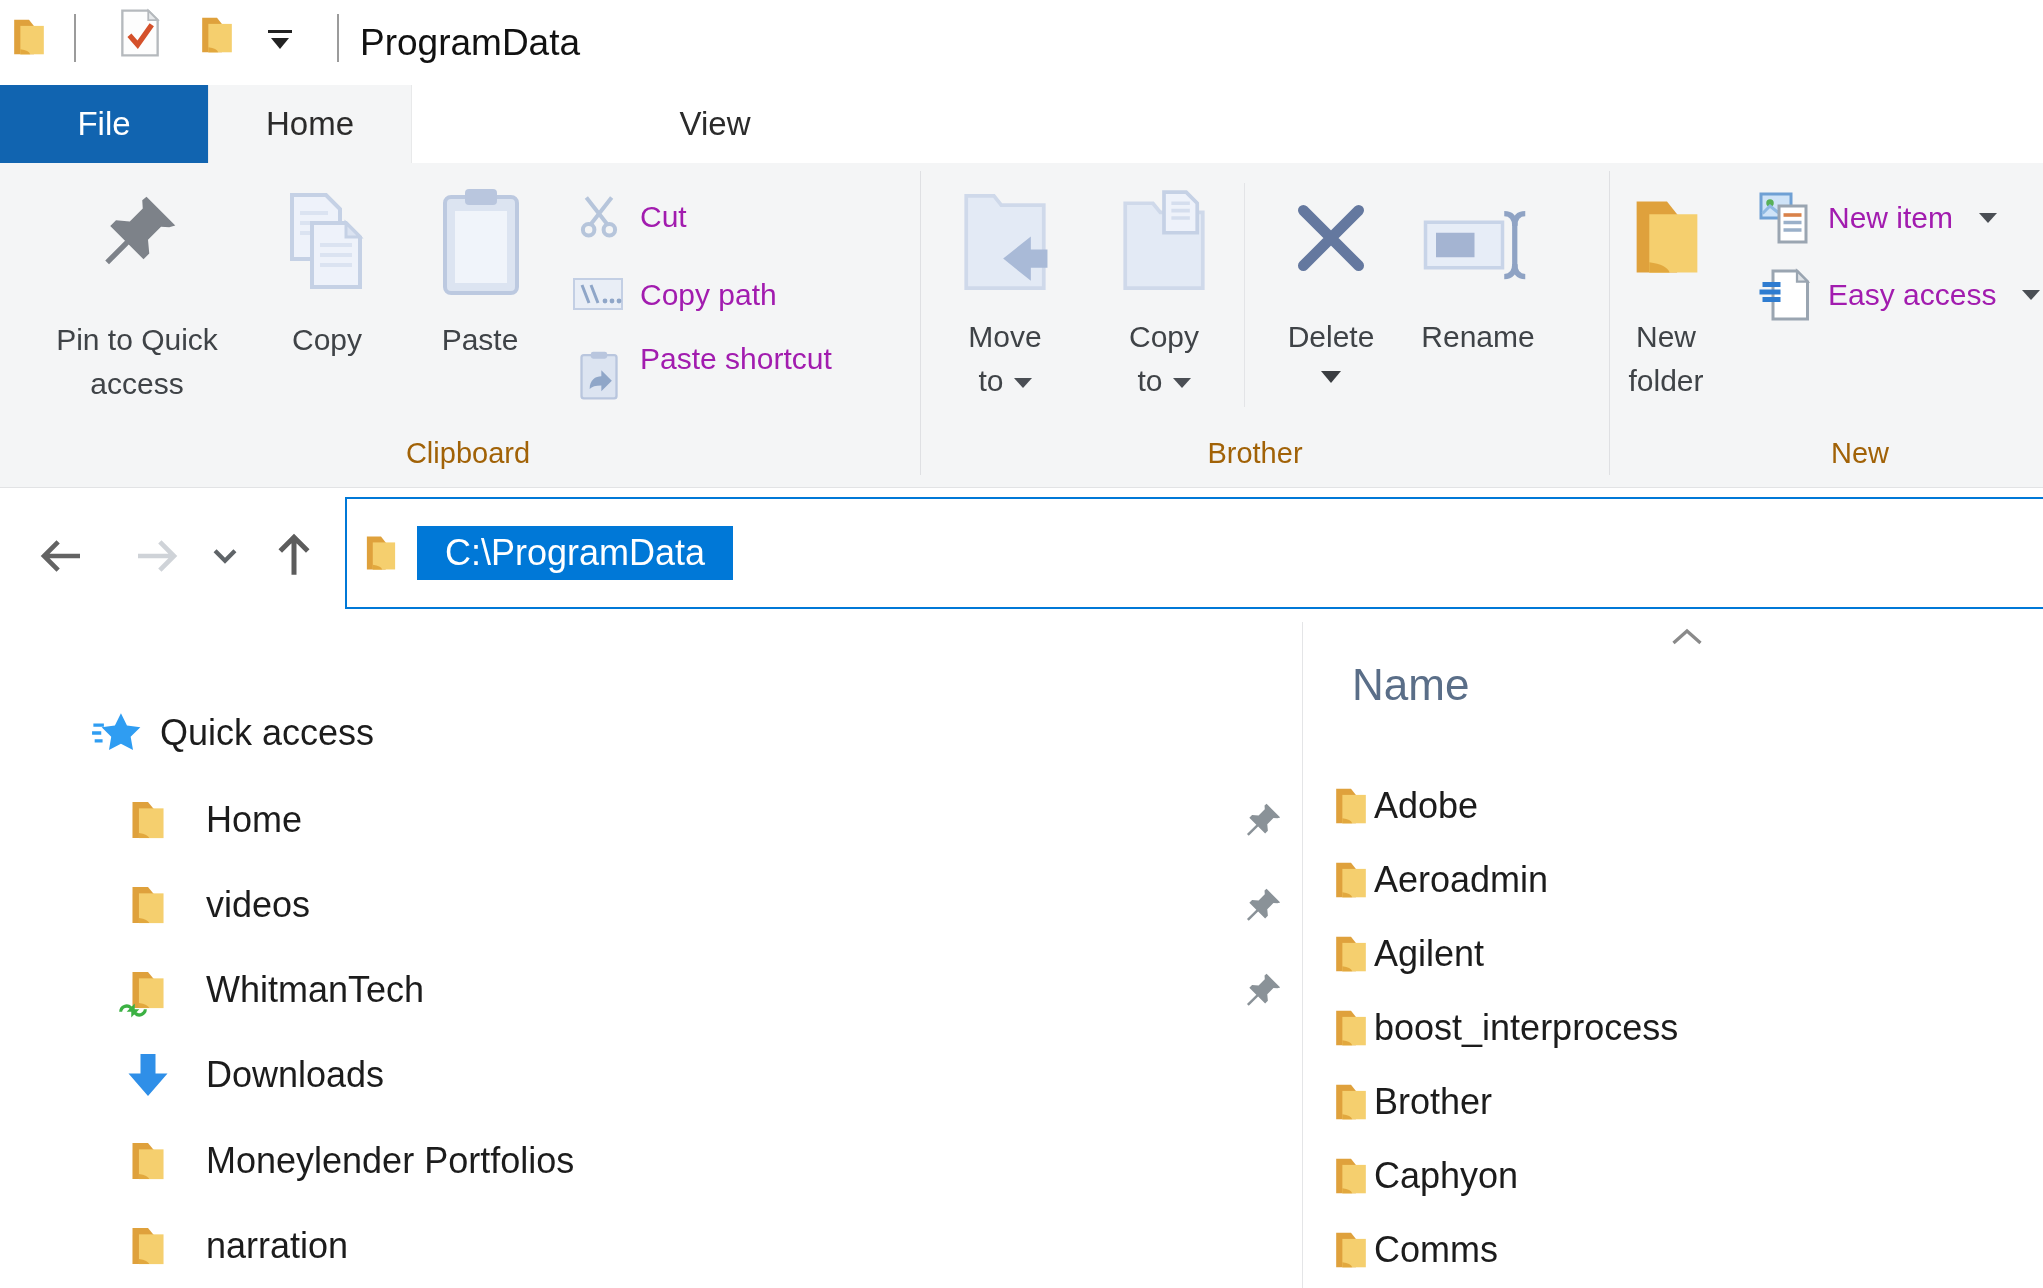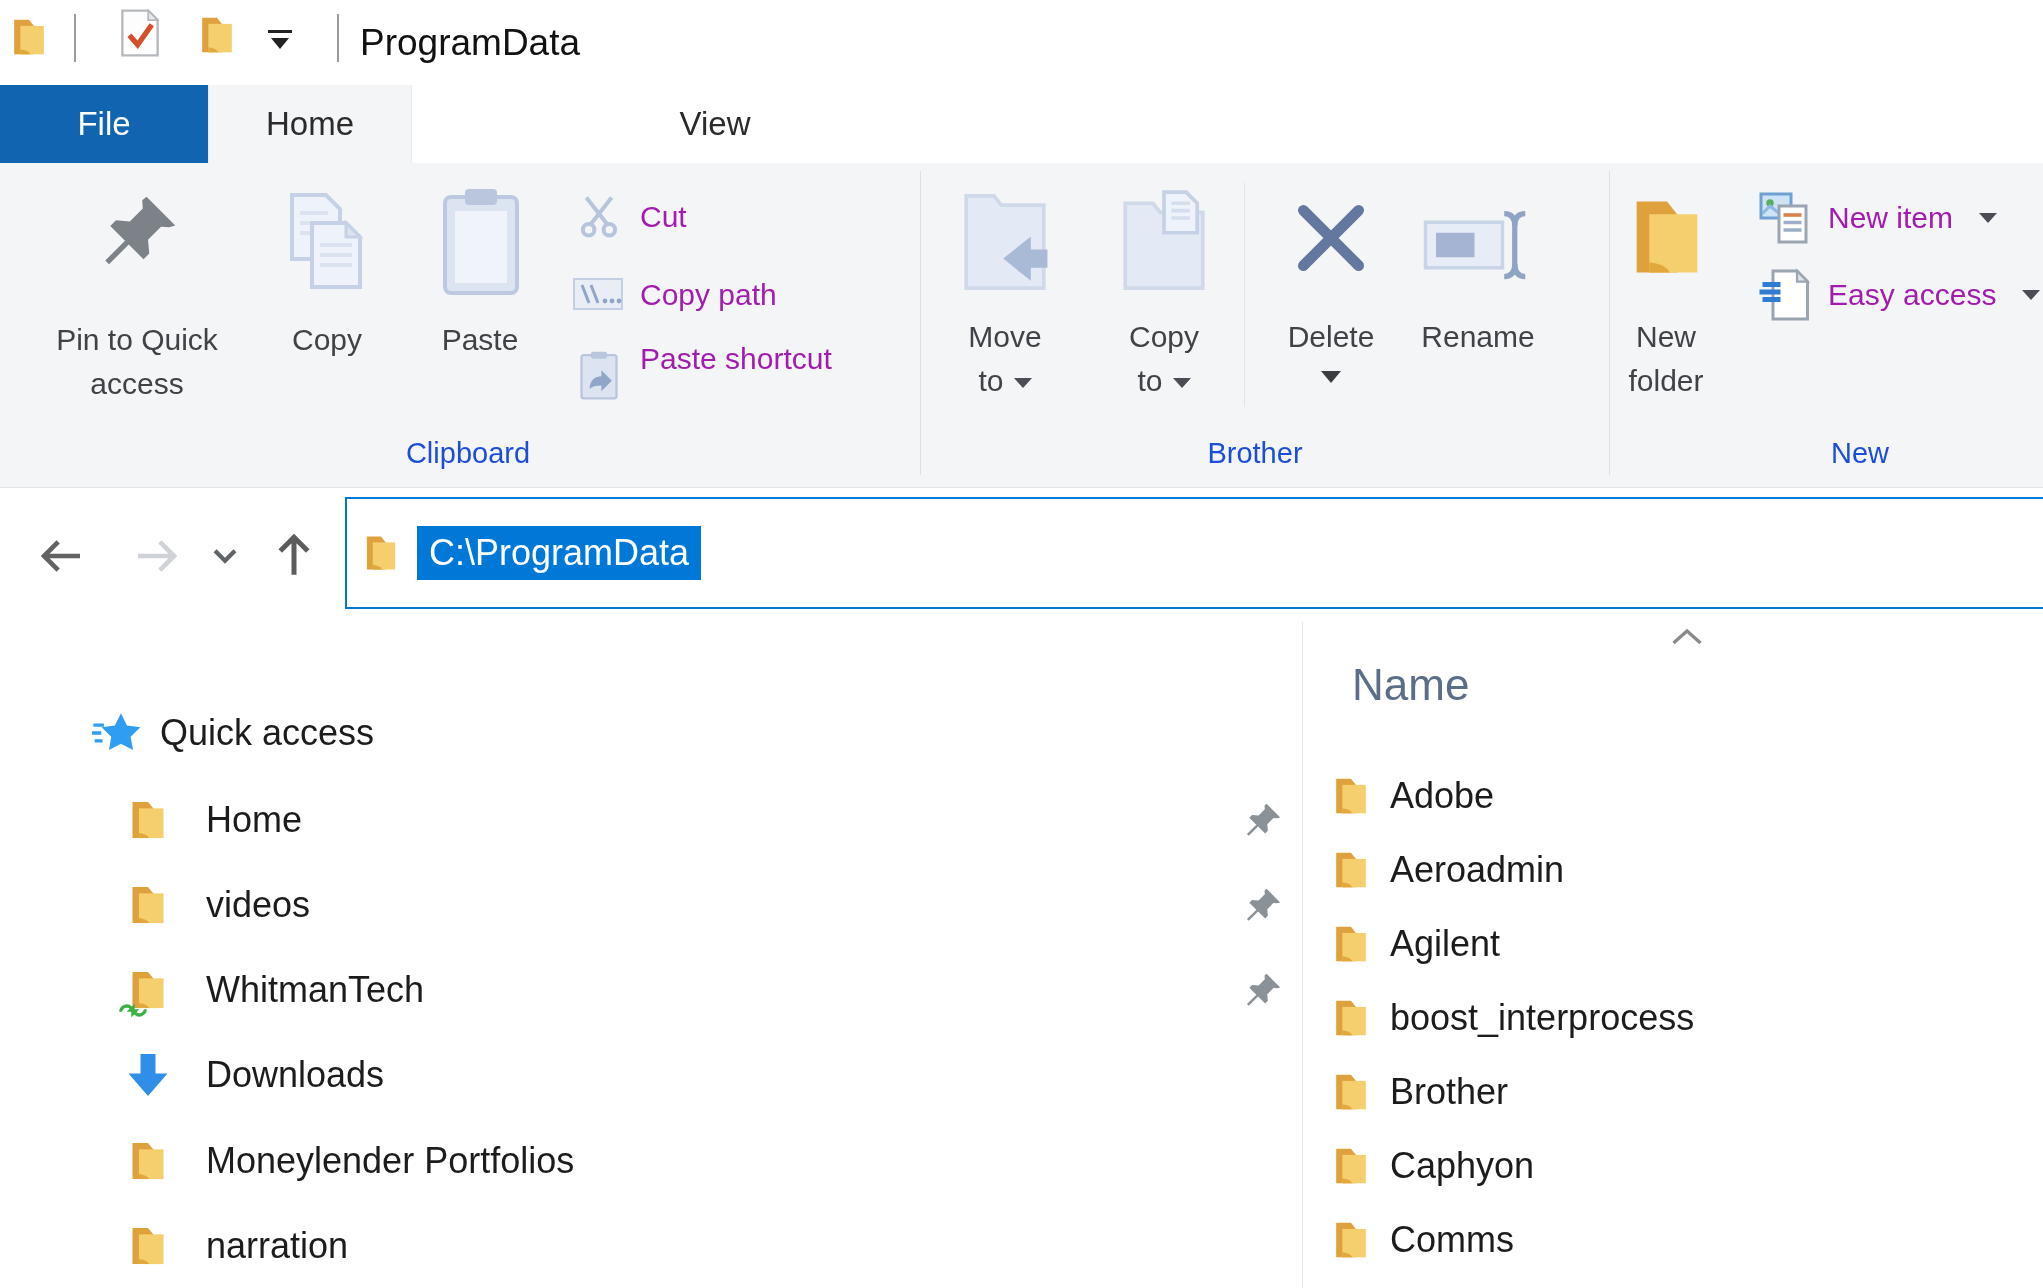--- a/index.html
+++ b/index.html
@@ -23,39 +23,39 @@
   .tab-home{left:208px;width:202px;background:#f4f5f6;border-left:1px solid #e8e9ea;border-right:1px solid #e8e9ea;}
   .tab-share{left:410px;width:210px;}
   .tab-view{left:620px;width:190px;}
 
   
   .ribbon{left:0;top:163px;width:2043px;height:324px;background:#f4f5f6;border-bottom:1px solid #e2e3e5;}
   .rb-sep{top:8px;height:304px;width:1px;background:#dfe0e3;}
   .rb-sep-thin{top:20px;height:224px;width:1px;background:#e3e4e7;}
   .biglabel{width:220px;text-align:center;font-size:30px;line-height:44px;color:#3f4347;}
   .smalltext{font-size:30px;line-height:40px;color:#a21caf;white-space:nowrap;}
-  .grouplabel{width:260px;text-align:center;font-size:29px;line-height:36px;color:#1d4ed8;}
+  .grouplabel{width:260px;text-align:center;font-size:29px;line-height:36px;color:#a16207;}
   .caret{display:inline-block;width:0;height:0;border-left:9px solid transparent;
          border-right:9px solid transparent;border-top:10px solid #4a4e54;vertical-align:middle;margin-left:10px;}
   .caret-solo{position:absolute;width:0;height:0;border-left:10px solid transparent;
          border-right:10px solid transparent;border-top:12px solid #3a3d41;}
   .rowbtn{display:flex;align-items:center;gap:16px;}
 
   
   .addr-row{left:0;top:488px;width:2043px;height:130px;background:#fff;}
   .addr-box{left:345px;top:9px;width:1698px;height:108px;background:#fff;border:2px solid #0078d7;
             display:flex;align-items:center;}
-  .addr-sel{background:#0078d7;color:#fff;font-size:36px;padding:6px 12px;margin-left:16px;white-space:nowrap;}
+  .addr-sel{background:#0078d7;color:#fff;font-size:36px;padding:6px 28px;margin-left:16px;white-space:nowrap;}
 
   
   .content-sep{left:1302px;top:622px;width:1px;height:666px;background:#e4e5e7;}
   .siderow{left:0;width:1290px;height:66px;display:flex;align-items:center;}
   .siderow .label{font-size:36px;color:#1c1c1c;white-space:nowrap;}
   .section-label{font-size:38px;color:#161616;}
-  .filerow{left:1330px;width:700px;height:62px;display:flex;align-items:center;gap:18px;}
+  .filerow{left:1330px;width:700px;height:62px;display:flex;align-items:flex-end;gap:2px;}
   .filerow .label{font-size:36px;color:#1c1c1c;white-space:nowrap;}
   .colhead{font-size:44px;color:#5a6e88;}
   svg{display:block;}
 </style>
 </head>
 <body>
 
 <div id="app">
 
   <svg width="0" height="0" style="position:absolute">

